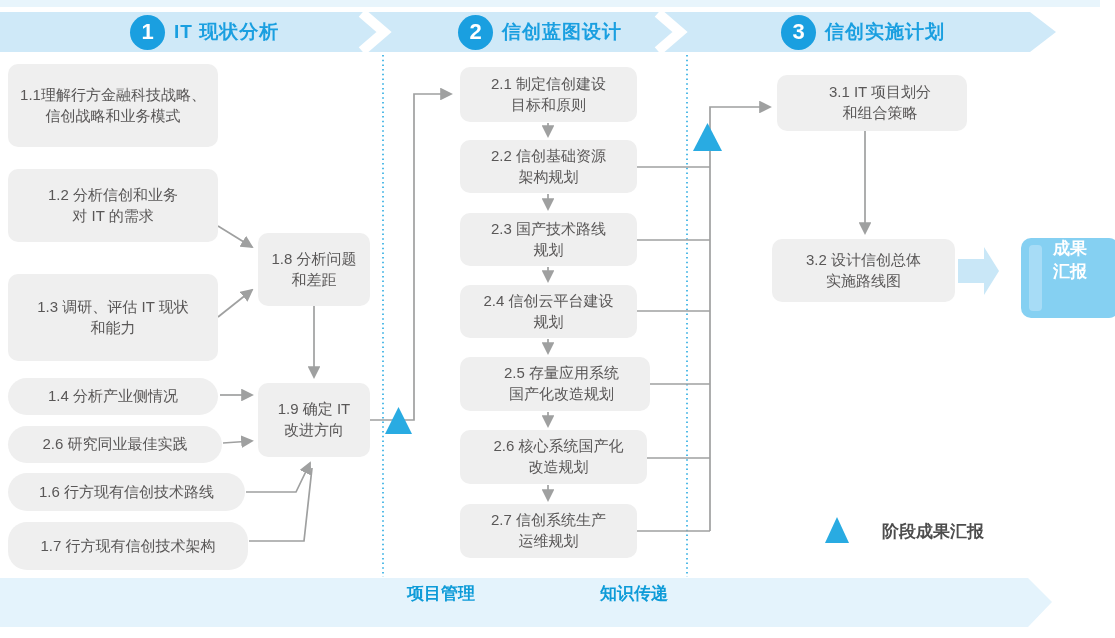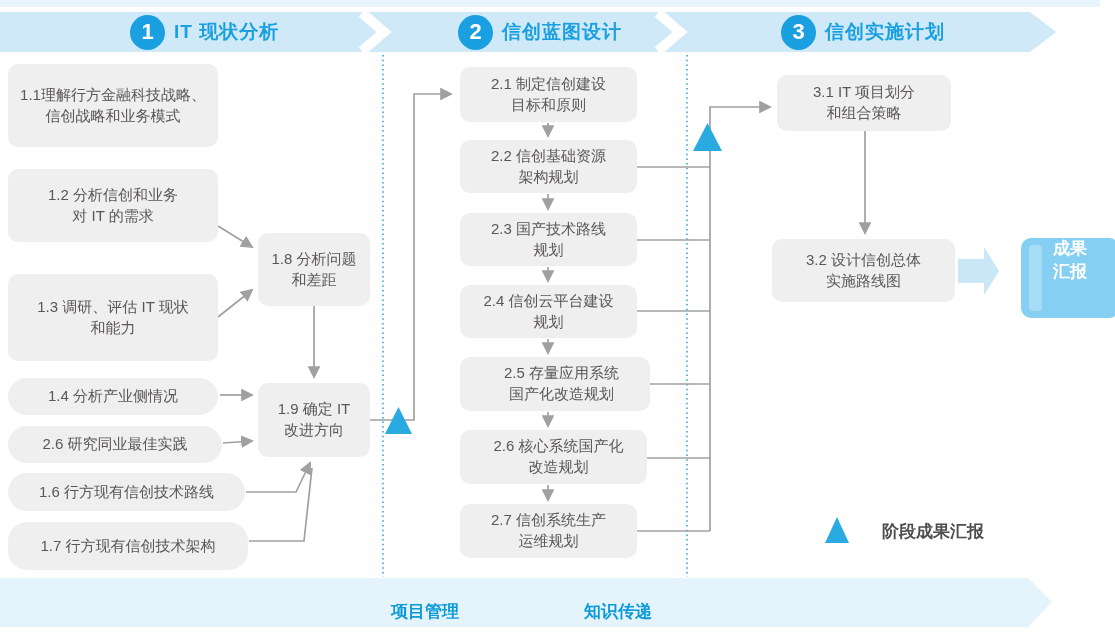--- a/index.html
+++ b/index.html
@@ -30,21 +30,21 @@
     background:#85D0F2;z-index:2;display:flex;align-items:flex-start;justify-content:center;
     color:#fff;font-weight:bold;font-size:17px;line-height:1.35;text-align:center;white-space:pre-line;margin-left:22px;
   }
   .result .stripe{
     position:absolute;left:8px;top:7px;bottom:7px;width:13px;border-radius:4px;
     background:#A7DCF6;z-index:-0;
   }
   .result .txt{position:relative;z-index:1;}
   
   .band-label{
-    position:absolute;top:600px;width:100px;z-index:3;
+    position:absolute;top:582px;width:100px;text-align:center;z-index:3;
     font-size:17px;font-weight:bold;color:#0D9BD8;white-space:nowrap;
   }
   
   .legend-label{
     position:absolute;left:862px;top:518px;height:26px;display:flex;align-items:center;
     font-size:17px;font-weight:bold;color:#4D4D4D;z-index:3;white-space:nowrap;margin-left:20px;
   }
 </style>
 </head>
 <body>
@@ -138,21 +138,21 @@
 规划</div>
   <div class="box" style="left:460px;top:285px;width:177px;height:53px;">2.4 信创云平台建设
 规划</div>
   <div class="box" style="left:460px;top:357px;width:177px;height:54px;padding-left:13px;">2.5 存量应用系统
 国产化改造规划</div>
   <div class="box" style="left:460px;top:430px;width:177px;height:54px;padding-left:10px;">2.6 核心系统国产化
 改造规划</div>
   <div class="box" style="left:460px;top:504px;width:177px;height:54px;">2.7 信创系统生产
 运维规划</div>
 
-  <div class="box" style="left:777px;top:75px;width:174px;height:56px;">3.1 IT 项目划分
+  <div class="box" style="left:777px;top:75px;width:174px;height:56px;padding-left:16px;">3.1 IT 项目划分
 和组合策略</div>
   <div class="box" style="left:772px;top:239px;width:183px;height:63px;">3.2 设计信创总体
 实施路线图</div>
 
   <div class="result">
     <span class="stripe"></span>
     <span class="txt">成果
 汇报</span>
   </div>
 

